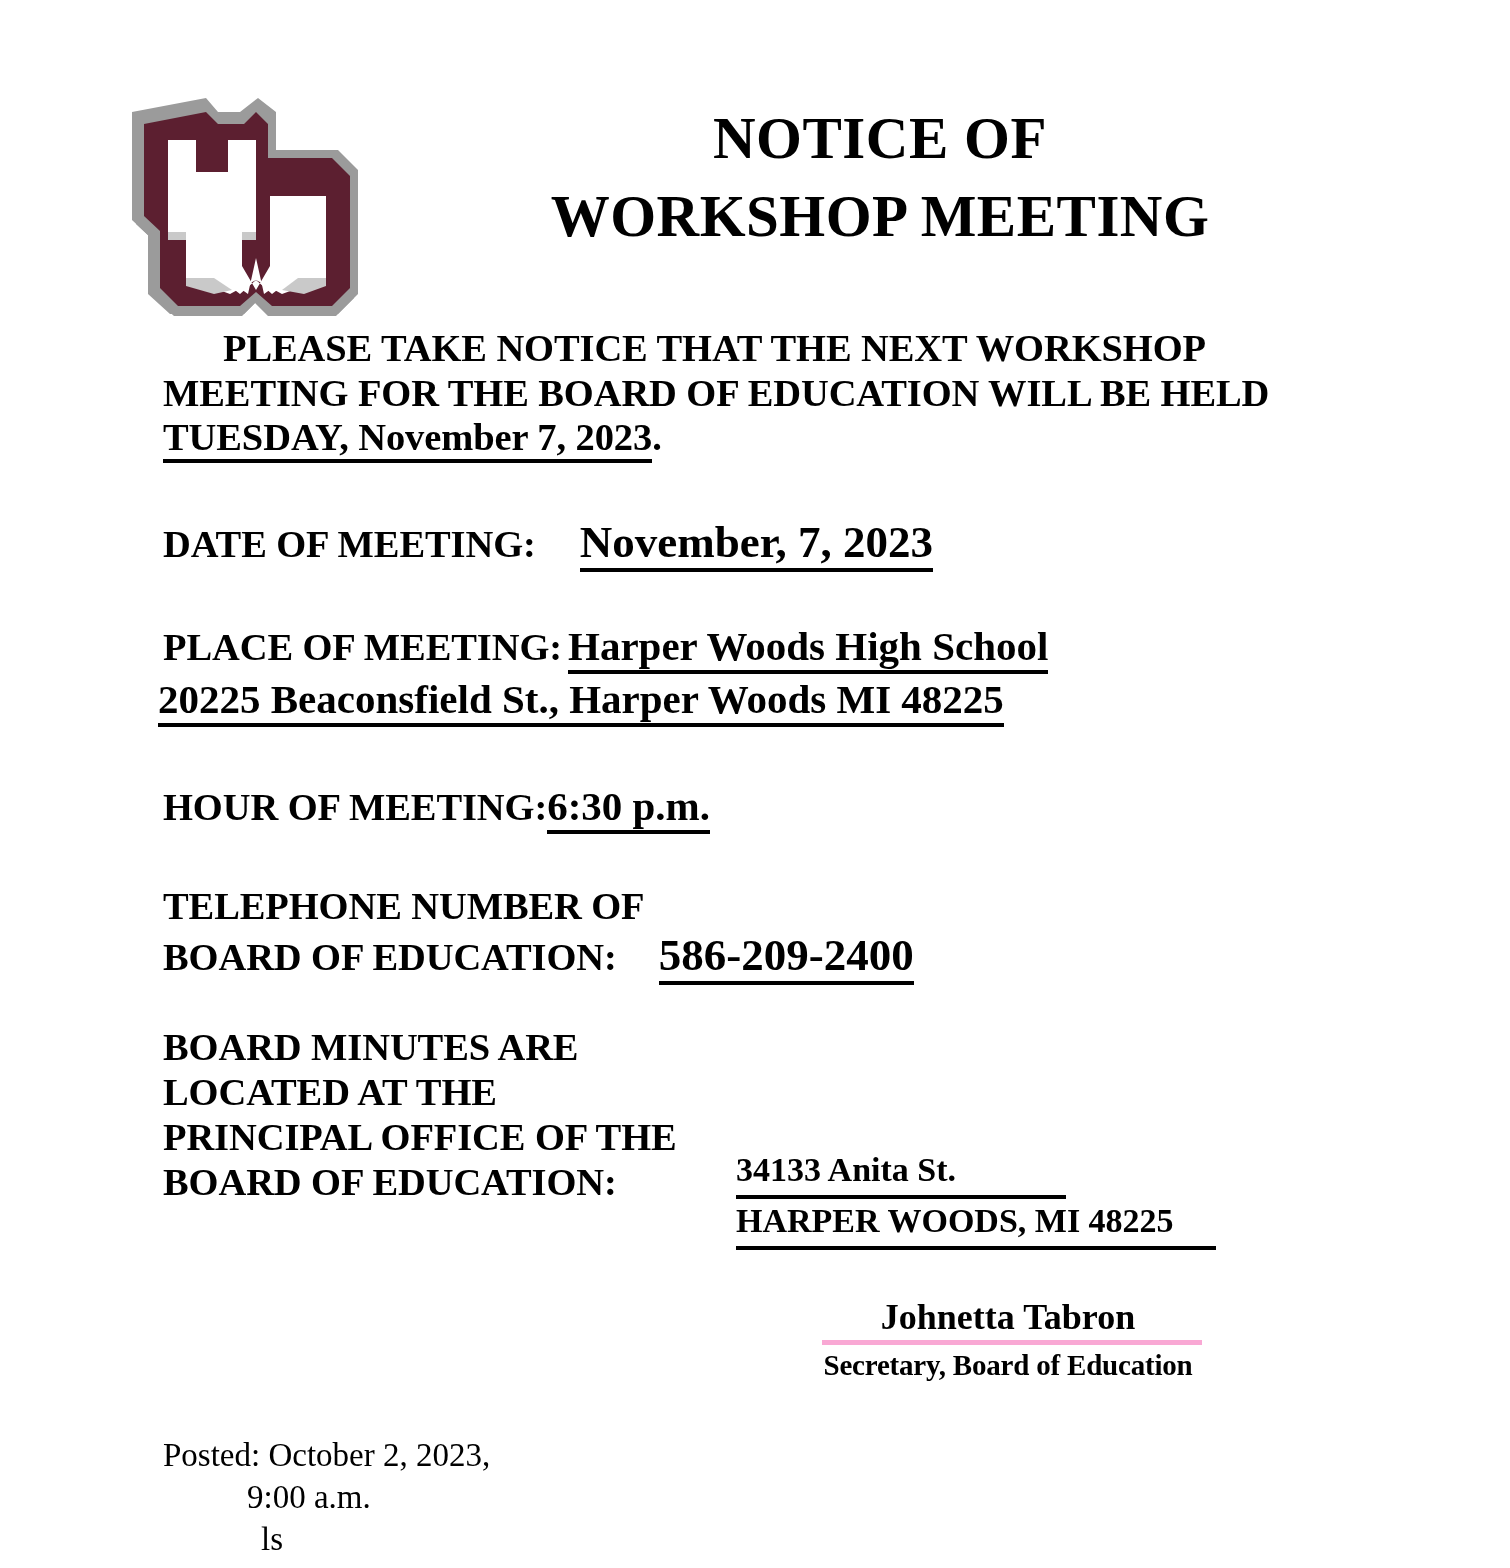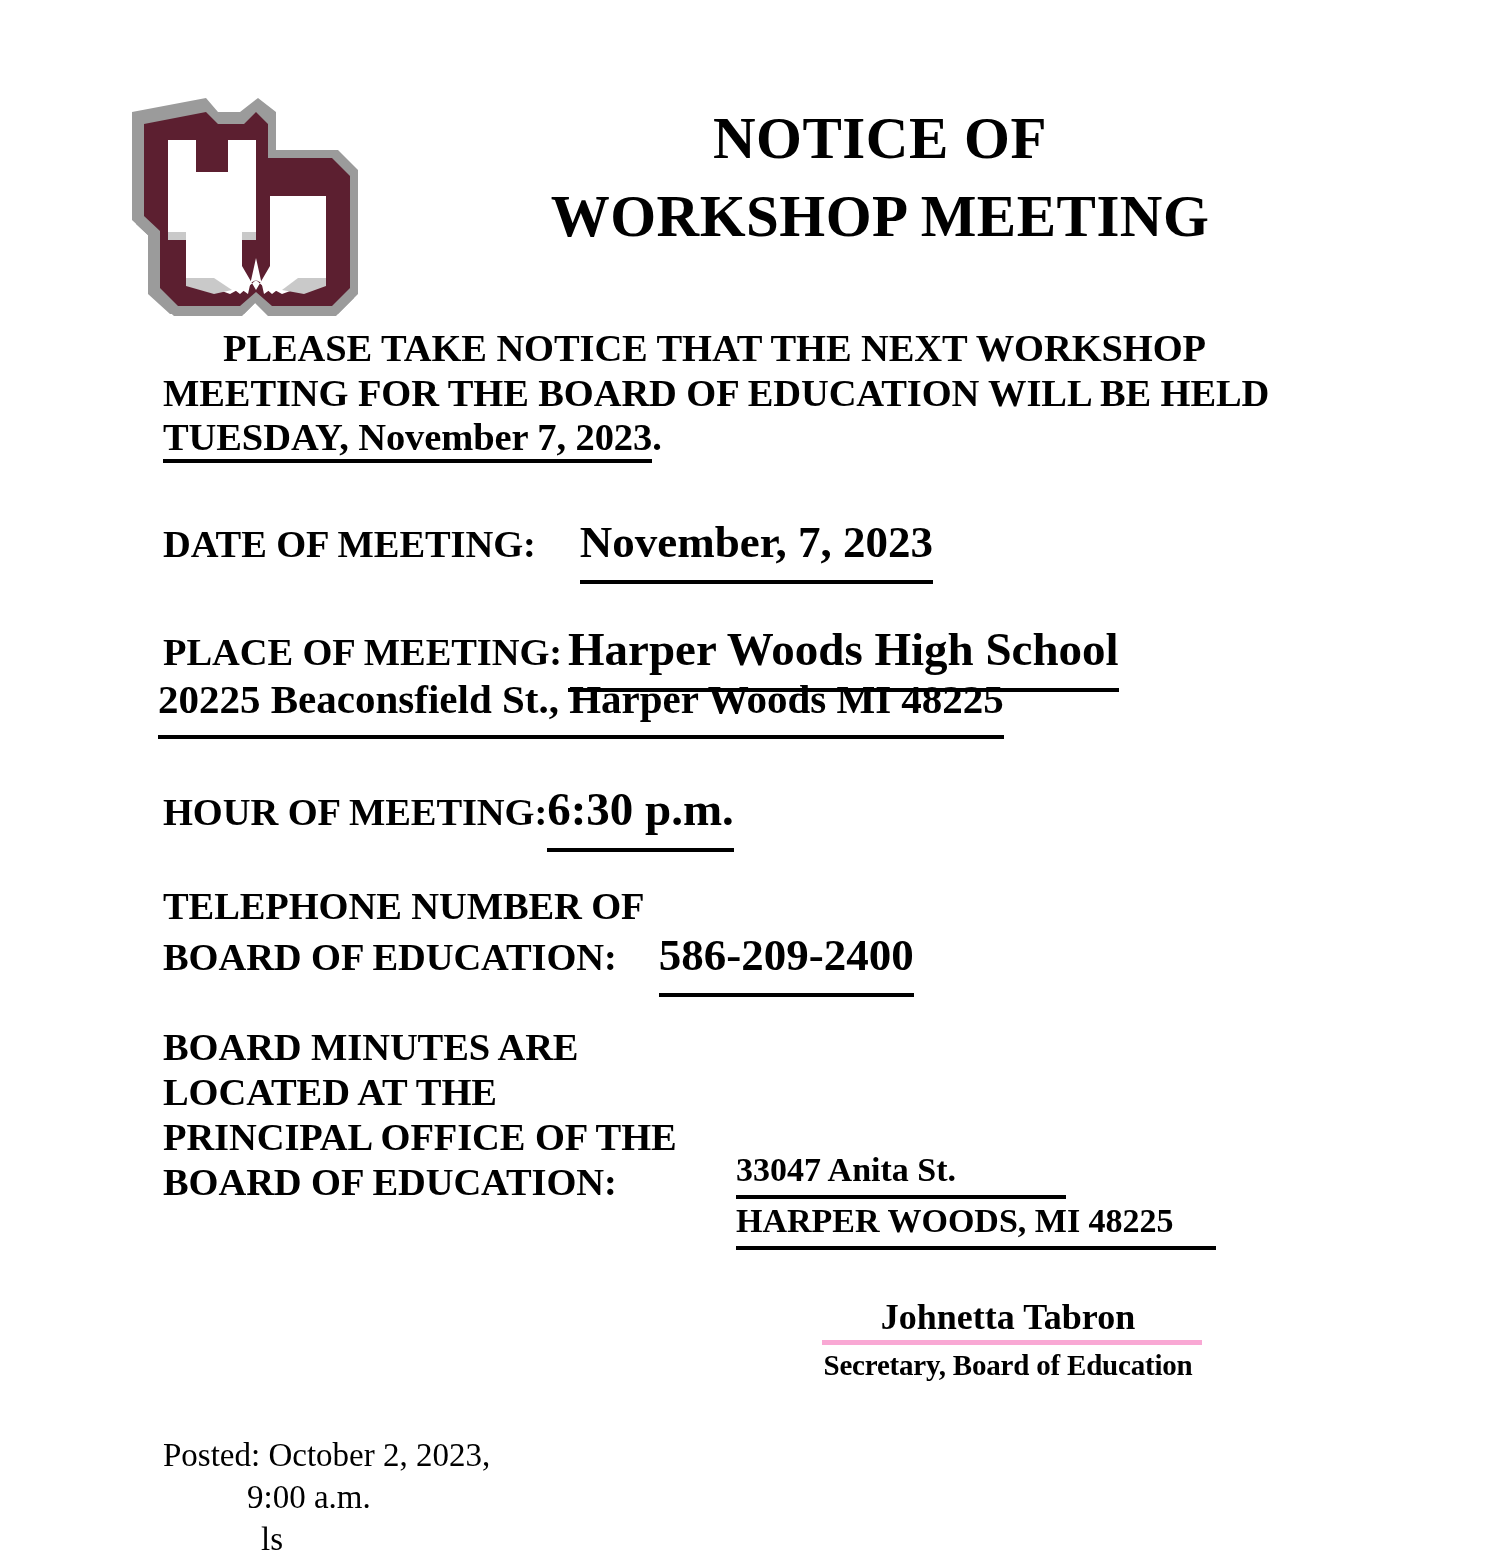--- a/index.html
+++ b/index.html
@@ -70,25 +70,25 @@
     white-space: nowrap;
   }
   .label {
     font-size: 38.5px;
     letter-spacing: -0.1px;
   }
   .value-lg {
     font-size: 45px;
   }
   .value-md {
-    font-size: 47px;
+    font-size: 41px;
   }
   .ul {
     border-bottom: 4px solid #000;
-    padding-bottom: 12px;
+    padding-bottom: 0;
     display: inline-block;
   }
 
   .row-date { left: 163px; top: 516px; }
   .row-date .value-lg { margin-left: 44px; }
 
   .row-place { left: 163px; top: 622px; }
   .row-place .value-md { margin-left: 6px; }
 
   .row-place2 {
@@ -217,21 +217,21 @@
   <div class="row row-phone-l2"><span class="label">BOARD OF EDUCATION:</span><span class="value-lg ul">586-209-2400</span></div>
 
   <div class="minutes">
     <div>BOARD MINUTES ARE</div>
     <div>LOCATED AT THE</div>
     <div>PRINCIPAL OFFICE OF THE</div>
     <div>BOARD OF EDUCATION:</div>
   </div>
 
   <div class="addr">
-    <div class="addr-1"><span class="seg">33047 Anita St.</span></div>
+    <div class="addr-1"><span class="seg">34133 Anita St.</span></div>
     <div class="addr-2"><span class="seg">HARPER WOODS, MI 48225</span></div>
   </div>
 
   <div class="sig">
     <span class="sig-name">Johnetta Tabron</span>
     <span class="sig-title">Secretary, Board of Education</span>
   </div>
 
   <div class="posted">
     <div>Posted: October 2, 2023,</div>

